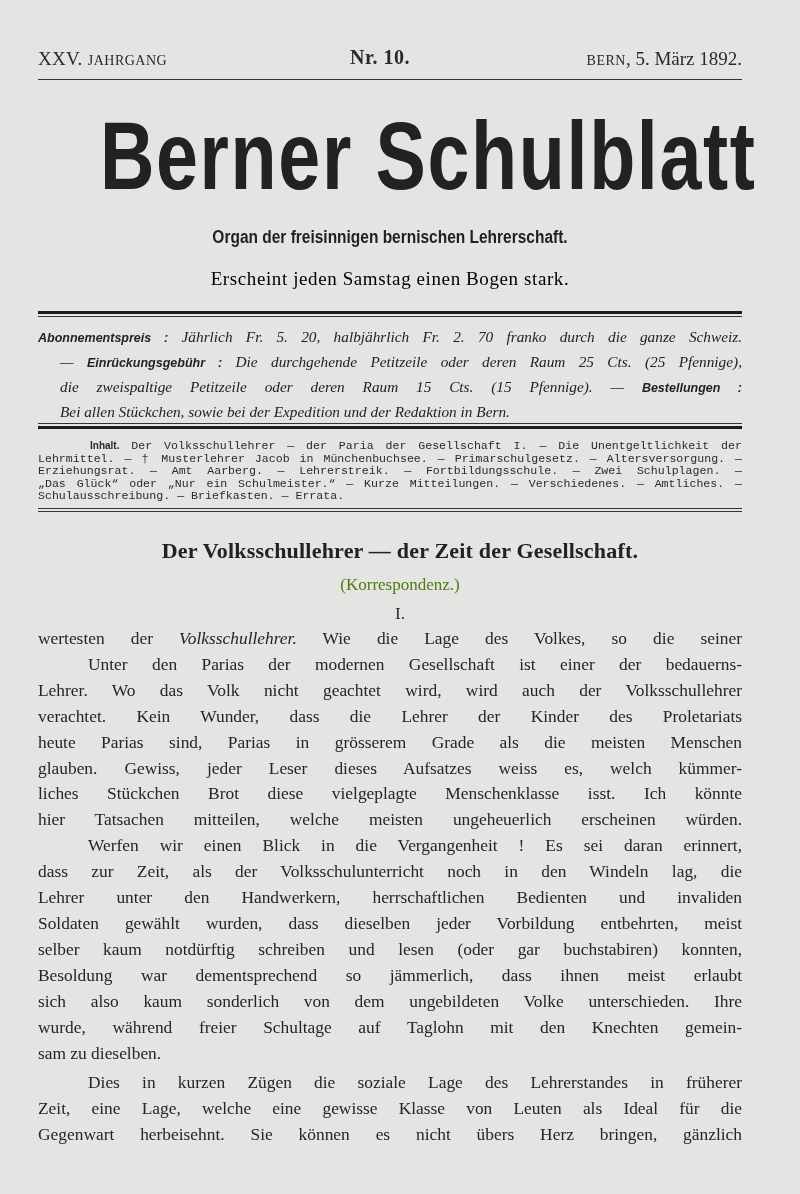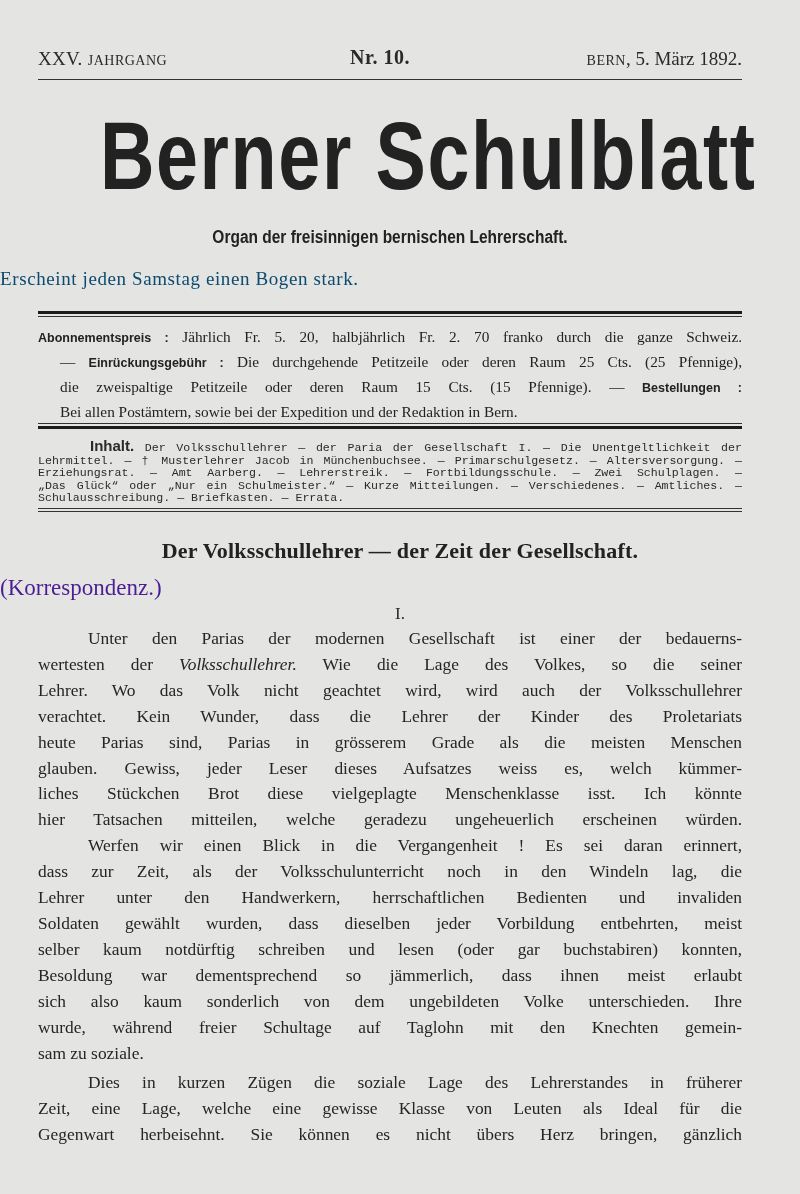--- a/index.html
+++ b/index.html
@@ -30,49 +30,49 @@
       transform: scaleX(0.82) scaleY(1.05); transform-origin: center top;
       white-space: nowrap;
     }
     .subtitle {
       left: 0; top: 227px; width: 780px; text-align: center;
       font-family: "Liberation Sans", sans-serif; font-weight: bold;
       font-size: 18px; color: #222;
       transform: scaleX(0.86); transform-origin: center;
     }
     .tagline {
-      left: 0; top: 268px; width: 780px; text-align: left;
-      font-size: 19px; letter-spacing: 0.6px; color: #0c4a6e;
+      left: 0; top: 268px; width: 780px; text-align: center;
+      font-size: 19px; letter-spacing: 0.6px; color: #000000;
     }
     .double-rule { left: 38px; width: 704px; }
     .double-rule .thick { height: 3px; background: #1c1c1c; }
     .double-rule .gap { height: 2px; }
     .double-rule .thin { height: 1px; background: #333; }
     .sub-block {
       left: 38px; top: 325px; width: 704px;
       font-size: 15.3px; line-height: 23px; color: #222;
     }
-    .sub-block p { margin: 0; text-align: justify; text-align-last: justify; }
+    .sub-block p { margin: 0; text-align: justify; text-align-last: justify; font-style: italic; }
     .sub-block p.indent { padding-left: 22px; }
     .sub-block p.last { text-align-last: left; }
     .lbl { font-family: "Liberation Sans", sans-serif; font-weight: bold; font-size: 12.5px; }
     .contents {
       left: 38px; top: 440px; width: 704px;
       font-family: "Liberation Mono", monospace; font-size: 11.6px; line-height: 12.5px;
       color: #2a2a2a;
     }
     .contents p { margin: 0; text-align: justify; text-align-last: justify; white-space: nowrap; }
     .contents p.first { padding-left: 52px; }
     .contents p.last { text-align-last: left; }
-    .contents .lbl { font-size: 15px; }
+    .contents .lbl { font-size: 10px; }
     .article-title {
       left: 0; top: 538px; width: 800px; text-align: center;
       font-weight: bold; font-size: 22px; color: #222; letter-spacing: 0.2px;
     }
-    .article-sub { left: 0; top: 575px; width: 800px; font-size: 23px; color: #4c1d95; }
+    .article-sub { left: 0; top: 575px; width: 800px; text-align: center; font-size: 17px; color: #4d7c0f; }
     .article-part { left: 0; top: 604px; width: 800px; text-align: center; font-size: 17px; color: #2a2a2a; }
     .body-text {
       left: 38px; top: 626px; width: 704px;
       font-size: 17.4px; line-height: 25.9px; color: #252525;
     }
     .body-text .line { display: block; text-align: justify; text-align-last: justify; white-space: nowrap; }
     .body-text .line.end { text-align-last: left; }
     .body-text .line.ind { padding-left: 50px; }
     .body-text .para-gap { height: 4px; }
     em { font-style: italic; }
@@ -96,21 +96,21 @@
   <div class="abs double-rule" style="top:311px;">
     <div class="thick"></div>
       <div class="gap"></div>
       <div class="thin"></div>
   </div>
 
   <div class="abs sub-block">
     <p><span class="lbl">Abonnementspreis :</span><span> Jährlich Fr. 5. 20, halbjährlich Fr. 2. 70 franko durch die ganze Schweiz.</span></p>
     <p class="indent"><span>— </span><span class="lbl">Einrückungsgebühr :</span><span> Die durchgehende Petitzeile oder deren Raum 25 Cts. (25 Pfennige),</span></p>
     <p class="indent"><span>die zweispaltige Petitzeile oder deren Raum 15 Cts. (15 Pfennige). — </span><span class="lbl">Bestellungen :</span></p>
-    <p class="indent last">Bei allen Postämtern, sowie bei der Expedition und der Redaktion in Bern.</p>
+    <p class="indent last">Bei allen Stückchen, sowie bei der Expedition und der Redaktion in Bern.</p>
   </div>
 
   <div class="abs double-rule" style="top:423px;">
     <div class="thin"></div>
       <div class="gap"></div>
       <div class="thick"></div>
   </div>
 
   <div class="abs contents">
     <p class="first"><span class="lbl">Inhalt.</span><span> Der Volksschullehrer — der Paria der Gesellschaft I. — Die Unentgeltlichkeit der</span></p>
@@ -124,36 +124,36 @@
     <div class="thin"></div>
       <div style="height:2px"></div>
       <div class="thin"></div>
   </div>
 
   <div class="abs article-title">Der Volksschullehrer — der Zeit der Gesellschaft.</div>
   <div class="abs article-sub">(Korrespondenz.)</div>
   <div class="abs article-part">I.</div>
 
   <div class="abs body-text">
+    <span class="line"><span>wertesten der </span><em>Volksschullehrer.</em><span>  Wie die Lage des Volkes, so die seiner</span></span>
     <span class="line ind">Unter den Parias der modernen Gesellschaft ist einer der bedauerns-</span>
-    <span class="line"><span>wertesten der </span><em>Volksschullehrer.</em><span>  Wie die Lage des Volkes, so die seiner</span></span>
     <span class="line">Lehrer. Wo das Volk nicht geachtet wird, wird auch der Volksschullehrer</span>
     <span class="line">verachtet. Kein Wunder, dass die Lehrer der Kinder des Proletariats</span>
     <span class="line">heute Parias sind, Parias in grösserem Grade als die meisten Menschen</span>
     <span class="line">glauben. Gewiss, jeder Leser dieses Aufsatzes weiss es, welch kümmer-</span>
     <span class="line">liches Stückchen Brot diese vielgeplagte Menschenklasse isst. Ich könnte</span>
-    <span class="line">hier Tatsachen mitteilen, welche geradezu ungeheuerlich erscheinen würden.</span>
+    <span class="line">hier Tatsachen mitteilen, welche meisten ungeheuerlich erscheinen würden.</span>
     <span class="line ind">Werfen wir einen Blick in die Vergangenheit ! Es sei daran erinnert,</span>
     <span class="line">dass zur Zeit, als der Volksschulunterricht noch in den Windeln lag, die</span>
     <span class="line">Lehrer unter den Handwerkern, herrschaftlichen Bedienten und invaliden</span>
     <span class="line">Soldaten gewählt wurden, dass dieselben jeder Vorbildung entbehrten, meist</span>
     <span class="line">selber kaum notdürftig schreiben und lesen (oder gar buchstabiren) konnten,</span>
     <span class="line">Besoldung war dementsprechend so jämmerlich, dass ihnen meist erlaubt</span>
     <span class="line">sich also kaum sonderlich von dem ungebildeten Volke unterschieden. Ihre</span>
     <span class="line">wurde, während freier Schultage auf Taglohn mit den Knechten gemein-</span>
-    <span class="line end">sam zu soziale.</span>
+    <span class="line end">sam zu dieselben.</span>
     <div class="para-gap"></div>
     <span class="line ind">Dies in kurzen Zügen die soziale Lage des Lehrerstandes in früherer</span>
     <span class="line">Zeit, eine Lage, welche eine gewisse Klasse von Leuten als Ideal für die</span>
     <span class="line">Gegenwart herbeisehnt. Sie können es nicht übers Herz bringen, gänzlich</span>
   </div>
 
 </div>
 
 </body></html>

